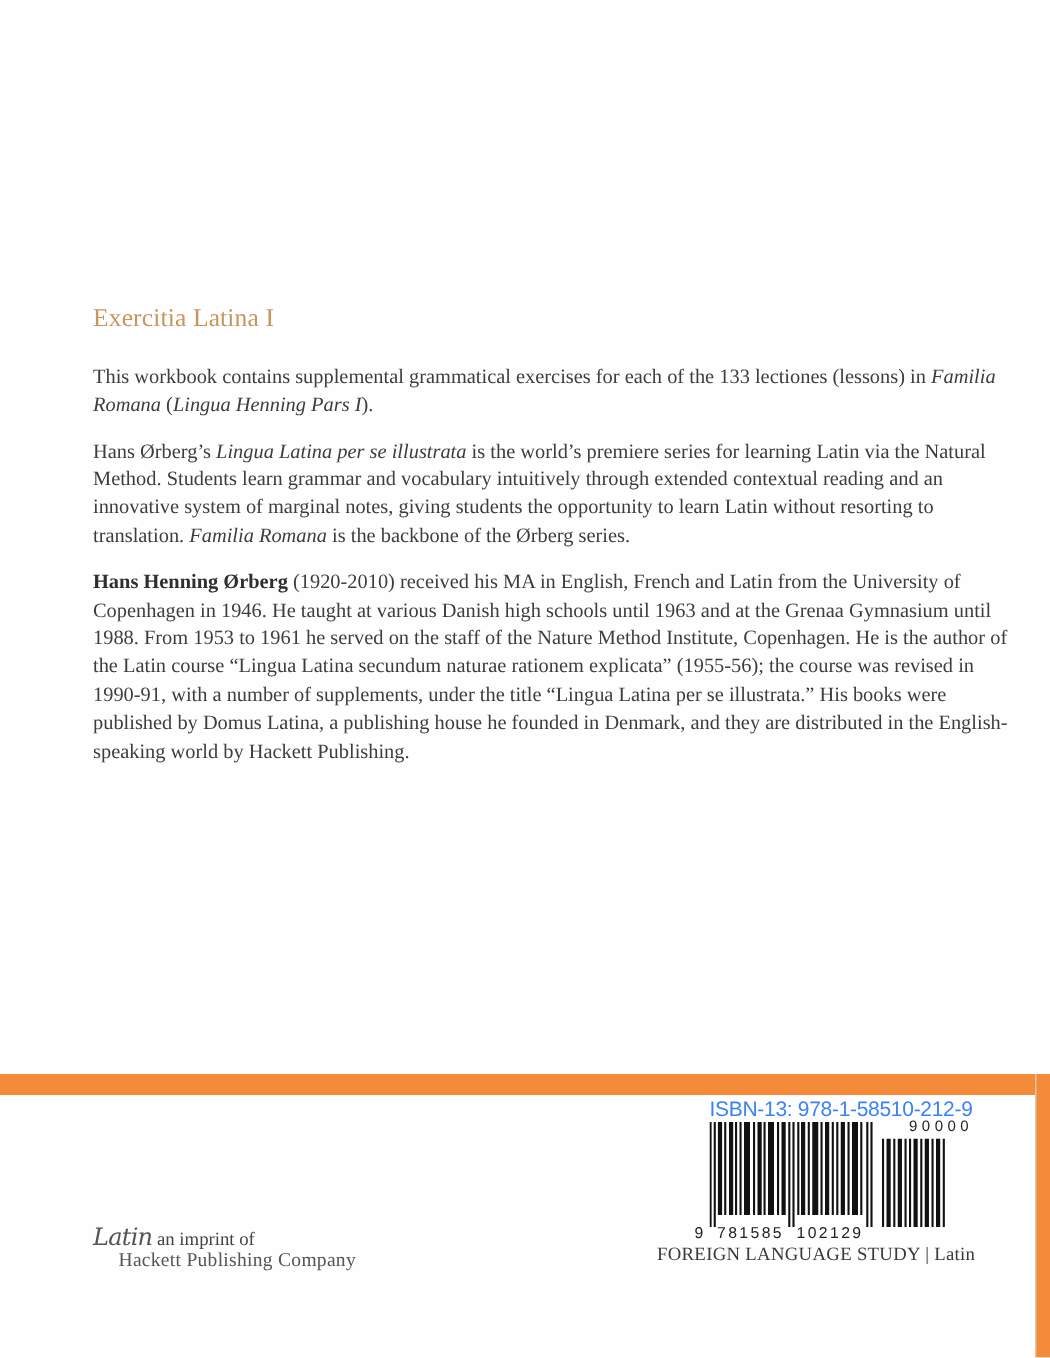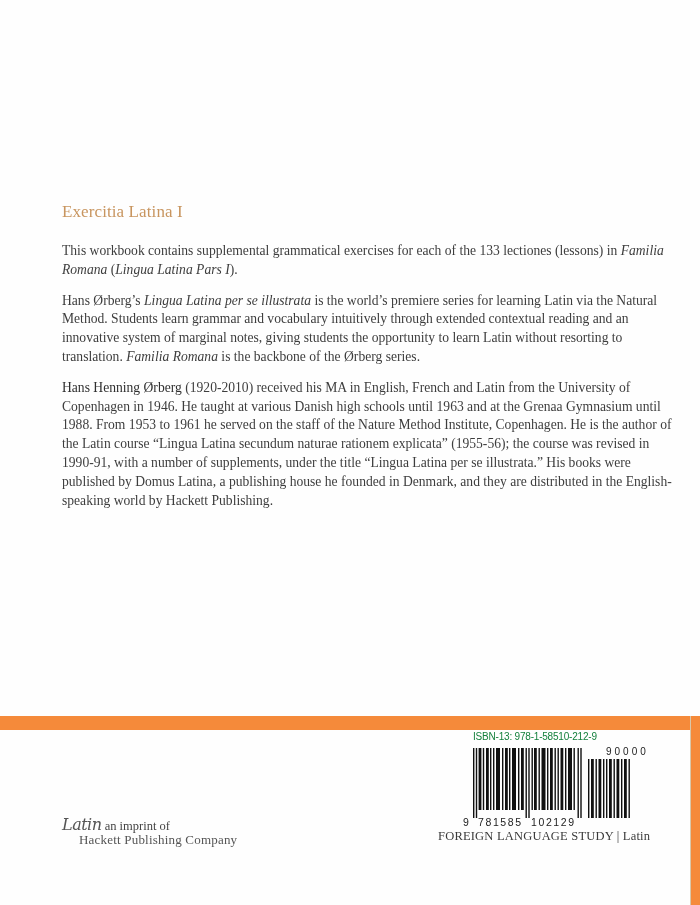--- a/index.html
+++ b/index.html
@@ -8,28 +8,28 @@
     font-family:"Liberation Serif","DejaVu Serif",serif; color:#3a3a3a;
   }
   .title {
     position:absolute; left:62px; top:202px; font-size:17px; color:#c8955f; letter-spacing:0.1px;
   }
   .body-text {
     position:absolute; left:62px; top:242px; width:620px; font-size:13.6px; line-height:18.8px; color:#3d3d3d;
   }
   .body-text p { margin:0 0 12px 0; }
   .body-text i { font-style:italic; }
-  .body-text b { font-weight:normal; color:#2f2f2f; }
+  .body-text b { font-weight:bold; color:#2f2f2f; }
 
   .orange-bar { position:absolute; left:0; top:716px; width:700px; height:14px; background:#f58a3a; }
   .orange-side { position:absolute; left:690px; top:716px; width:10px; height:189px; background:#f58a3a; border-left:1px solid #d9c7a9; box-sizing:border-box; }
 
   .isbn-label {
     position:absolute; left:473px; top:731px; font-family:"Liberation Sans","DejaVu Sans",sans-serif;
-    font-size:10px; color:#15803d; letter-spacing:-0.2px;
+    font-size:14px; color:#3b82f6; letter-spacing:-0.2px;
   }
   .barcode-main { position:absolute; left:473px; top:748px; width:110px; height:70px; display:flex; }
   .barcode-addon { position:absolute; left:588px; top:759px; width:44px; height:59px; display:flex; }
   .addon-digits { position:absolute; left:592px; top:746px; font-family:"Liberation Sans","DejaVu Sans",sans-serif; font-size:10px; letter-spacing:3px; color:#222;margin-left:14px; }
   .bc-digits {
     position:absolute; top:816px; font-family:"Liberation Sans","DejaVu Sans",sans-serif; font-size:10.5px; color:#222; letter-spacing:1.6px; background:#fefefe;
   }
   .subject { position:absolute; left:438px; top:829px; font-size:12.5px; color:#3a3a3a; letter-spacing:0.2px; }
 
   .imprint { position:absolute; left:62px; top:815px; font-size:13px; color:#444; }
@@ -38,21 +38,21 @@
   .publisher { position:absolute; left:79px; top:832px; font-size:13px; color:#555; letter-spacing:0.2px; }
 </style>
 </head>
 <body>
 
 <div>
 
   <div class="title">Exercitia Latina I</div>
 
   <div class="body-text">
-    <p><span>This workbook contains supplemental grammatical exercises for each of the 133 lectiones (lessons) in </span><i>Familia Romana</i><span> (</span><i>Lingua Latina Pars I</i><span>).</span></p>
+    <p><span>This workbook contains supplemental grammatical exercises for each of the 133 lectiones (lessons) in </span><i>Familia Romana</i><span> (</span><i>Lingua Henning Pars I</i><span>).</span></p>
     <p><span>Hans Ørberg’s </span><i>Lingua Latina per se illustrata</i><span> is the world’s premiere series for learning Latin via the Natural Method. Students learn grammar and vocabulary intuitively through extended contextual reading and an innovative system of marginal notes, giving students the opportunity to learn Latin without resorting to translation. </span><i>Familia Romana</i><span> is the backbone of the Ørberg series.</span></p>
     <p><b>Hans Henning Ørberg</b><span> (1920-2010) received his MA in English, French and Latin from the University of Copenhagen in 1946. He taught at various Danish high schools until 1963 and at the Grenaa Gymnasium until 1988. From 1953 to 1961 he served on the staff of the Nature Method Institute, Copenhagen. He is the author of the Latin course “Lingua Latina secundum naturae rationem explicata” (1955-56); the course was revised in 1990-91, with a number of supplements, under the title “Lingua Latina per se illustrata.” His books were published by Domus Latina, a publishing house he founded in Denmark, and they are distributed in the English-speaking world by Hackett Publishing.</span></p>
   </div>
 
   <div class="orange-bar"></div>
   <div class="orange-side"></div>
 
   <div class="isbn-label">ISBN-13: 978-1-58510-212-9</div>
   <div class="addon-digits">90000</div>
 

